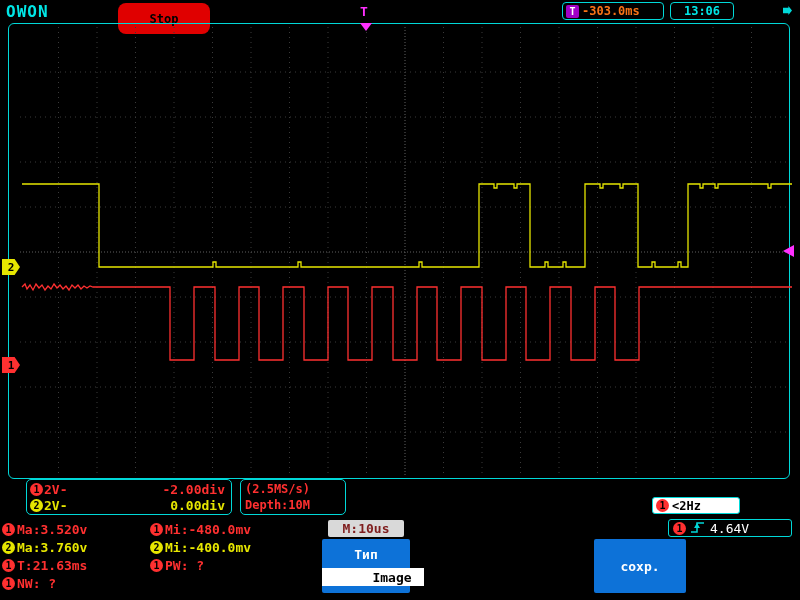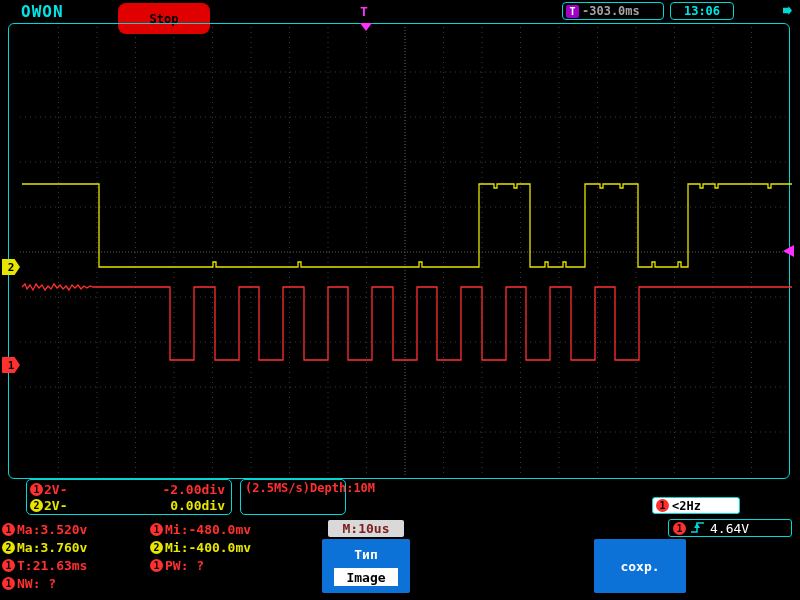--- a/index.html
+++ b/index.html
@@ -2,31 +2,31 @@
 <html><head>
 <meta charset="utf-8">
 <style>
   html,body{margin:0;padding:0;}
   .screen{
     position:relative;width:800px;height:600px;background:#000;overflow:hidden;
     font-family:"DejaVu Sans Mono",monospace;
   }
   
   .topbar{position:absolute;left:0;top:0;width:800px;height:22px;background:#000;}
-  .logo{position:absolute;left:21px;top:2px;color:#00e6e6;font-size:16px;font-weight:bold;letter-spacing:1px;}
+  .logo{position:absolute;left:6px;top:2px;color:#00e6e6;font-size:16px;font-weight:bold;letter-spacing:1px;}
   .runstate{position:absolute;left:118px;top:3px;width:92px;height:31px;background:#e00000;border-radius:8px;
     color:#000;font-size:12px;font-weight:bold;display:flex;align-items:center;justify-content:center;}
   .trig-t{position:absolute;left:360px;top:4px;color:#ff30ff;font-size:13px;font-weight:bold;}
   .trig-pos{position:absolute;left:360px;top:23px;width:12px;height:8px;background:#ff30ff;
     clip-path:polygon(0 0,100% 0,50% 100%);}
   .toffset{position:absolute;left:562px;top:2px;width:102px;height:18px;border:1px solid #00d8d8;border-radius:4px;
     display:flex;align-items:center;gap:3px;padding:0 3px;box-sizing:border-box;}
   .toffset .tbadge{width:13px;height:13px;background:#a000c8;color:#fff;font-size:10px;font-weight:bold;
     display:flex;align-items:center;justify-content:center;border-radius:2px;}
-  .toffset .tval{color:#a3a3a3;font-size:12px;font-weight:bold;}
+  .toffset .tval{color:#f97316;font-size:12px;font-weight:bold;}
   .clock{position:absolute;left:670px;top:2px;width:64px;height:18px;border:1px solid #00d8d8;border-radius:4px;
     color:#00e6e6;font-size:12px;font-weight:bold;display:flex;align-items:center;justify-content:center;box-sizing:border-box;}
   .corner-ico{position:absolute;left:783px;top:6px;width:9px;height:9px;background:#00d8d8;
     clip-path:polygon(0 20%,60% 20%,60% 0,100% 50%,60% 100%,60% 80%,0 80%);}
   
   .plot-border{position:absolute;left:8px;top:23px;width:782px;height:456px;border:1px solid #00d8d8;border-radius:6px;box-sizing:border-box;}
   #scope-svg{position:absolute;left:0;top:0;pointer-events:none;}
   .ch-marker{position:absolute;left:2px;width:18px;height:16px;color:#000;font-size:11px;font-weight:bold;
     display:flex;align-items:center;justify-content:center;clip-path:polygon(0 0,70% 0,100% 50%,70% 100%,0 100%);}
   .ch-marker.ch2{top:259px;background:#e6e600;}
@@ -40,37 +40,37 @@
   .badge.yellow{background:#e6e600;}
   .scale-box{position:absolute;left:26px;top:479px;width:206px;height:36px;border:1px solid #00d8d8;border-radius:5px;
     background:#000;box-sizing:border-box;padding:1px 6px 1px 3px;display:flex;flex-direction:column;justify-content:space-around;}
   .scale-row{display:flex;align-items:center;font-size:13px;font-weight:bold;}
   .scale-row .vdiv{display:flex;align-items:center;gap:1px;}
   .scale-row .pos{margin-left:auto;}
   .scale-row.r1{color:#ff3030;}
   .scale-row.r2{color:#e6e600;}
   .rate-box{position:absolute;left:240px;top:479px;width:106px;height:36px;border:1px solid #00d8d8;border-radius:5px;
     background:#000;box-sizing:border-box;color:#ff3030;font-size:12px;font-weight:bold;
-    display:flex;flex-direction:row;justify-content:space-around;padding:1px 4px;}
+    display:flex;flex-direction:column;justify-content:space-around;padding:1px 4px;}
   .freq-box{position:absolute;left:652px;top:497px;width:88px;height:17px;background:#fff;border:1px solid #00d8d8;border-radius:3px;
     box-sizing:border-box;display:flex;align-items:center;gap:3px;padding:0 3px;color:#000;font-size:12px;font-weight:bold;}
   
   .meas{position:absolute;display:flex;align-items:center;gap:2px;font-size:13px;font-weight:bold;height:16px;}
   .meas.red{color:#ff3030;}
   .meas.yellow{color:#e6e600;}
   .timebase{position:absolute;left:328px;top:520px;width:76px;height:17px;background:#d9d9d9;border-radius:2px;
     color:#7f1d1d;font-size:13px;font-weight:bold;display:flex;align-items:center;justify-content:center;}
   .trig-readout{position:absolute;left:668px;top:519px;width:124px;height:18px;border:1px solid #00d8d8;border-radius:3px;
     box-sizing:border-box;display:flex;align-items:center;gap:4px;padding:0 4px;}
   .trig-readout .lvl{color:#fff;font-size:13px;font-weight:normal;}
   .btn{position:absolute;background:#0d72d8;border-radius:2px;color:#fff;font-size:13px;font-weight:bold;}
   .btn.type{left:322px;top:539px;width:88px;height:54px;text-align:center;}
   .btn.type .tlabel{margin-top:8px;}
   .btn.type .tvalue{margin:6px auto 0;width:64px;height:18px;background:#fff;color:#000;
-    display:flex;align-items:center;justify-content:center;}
+    display:flex;align-items:center;justify-content:center;padding-left:38px;}
   .btn.save{left:594px;top:539px;width:92px;height:54px;display:flex;align-items:center;justify-content:center;}
 </style>
 </head>
 <body>
 
 <div class="screen">
 
   <div class="topbar">
     <div class="logo">OWON</div>
     <div class="runstate">Stop</div>

